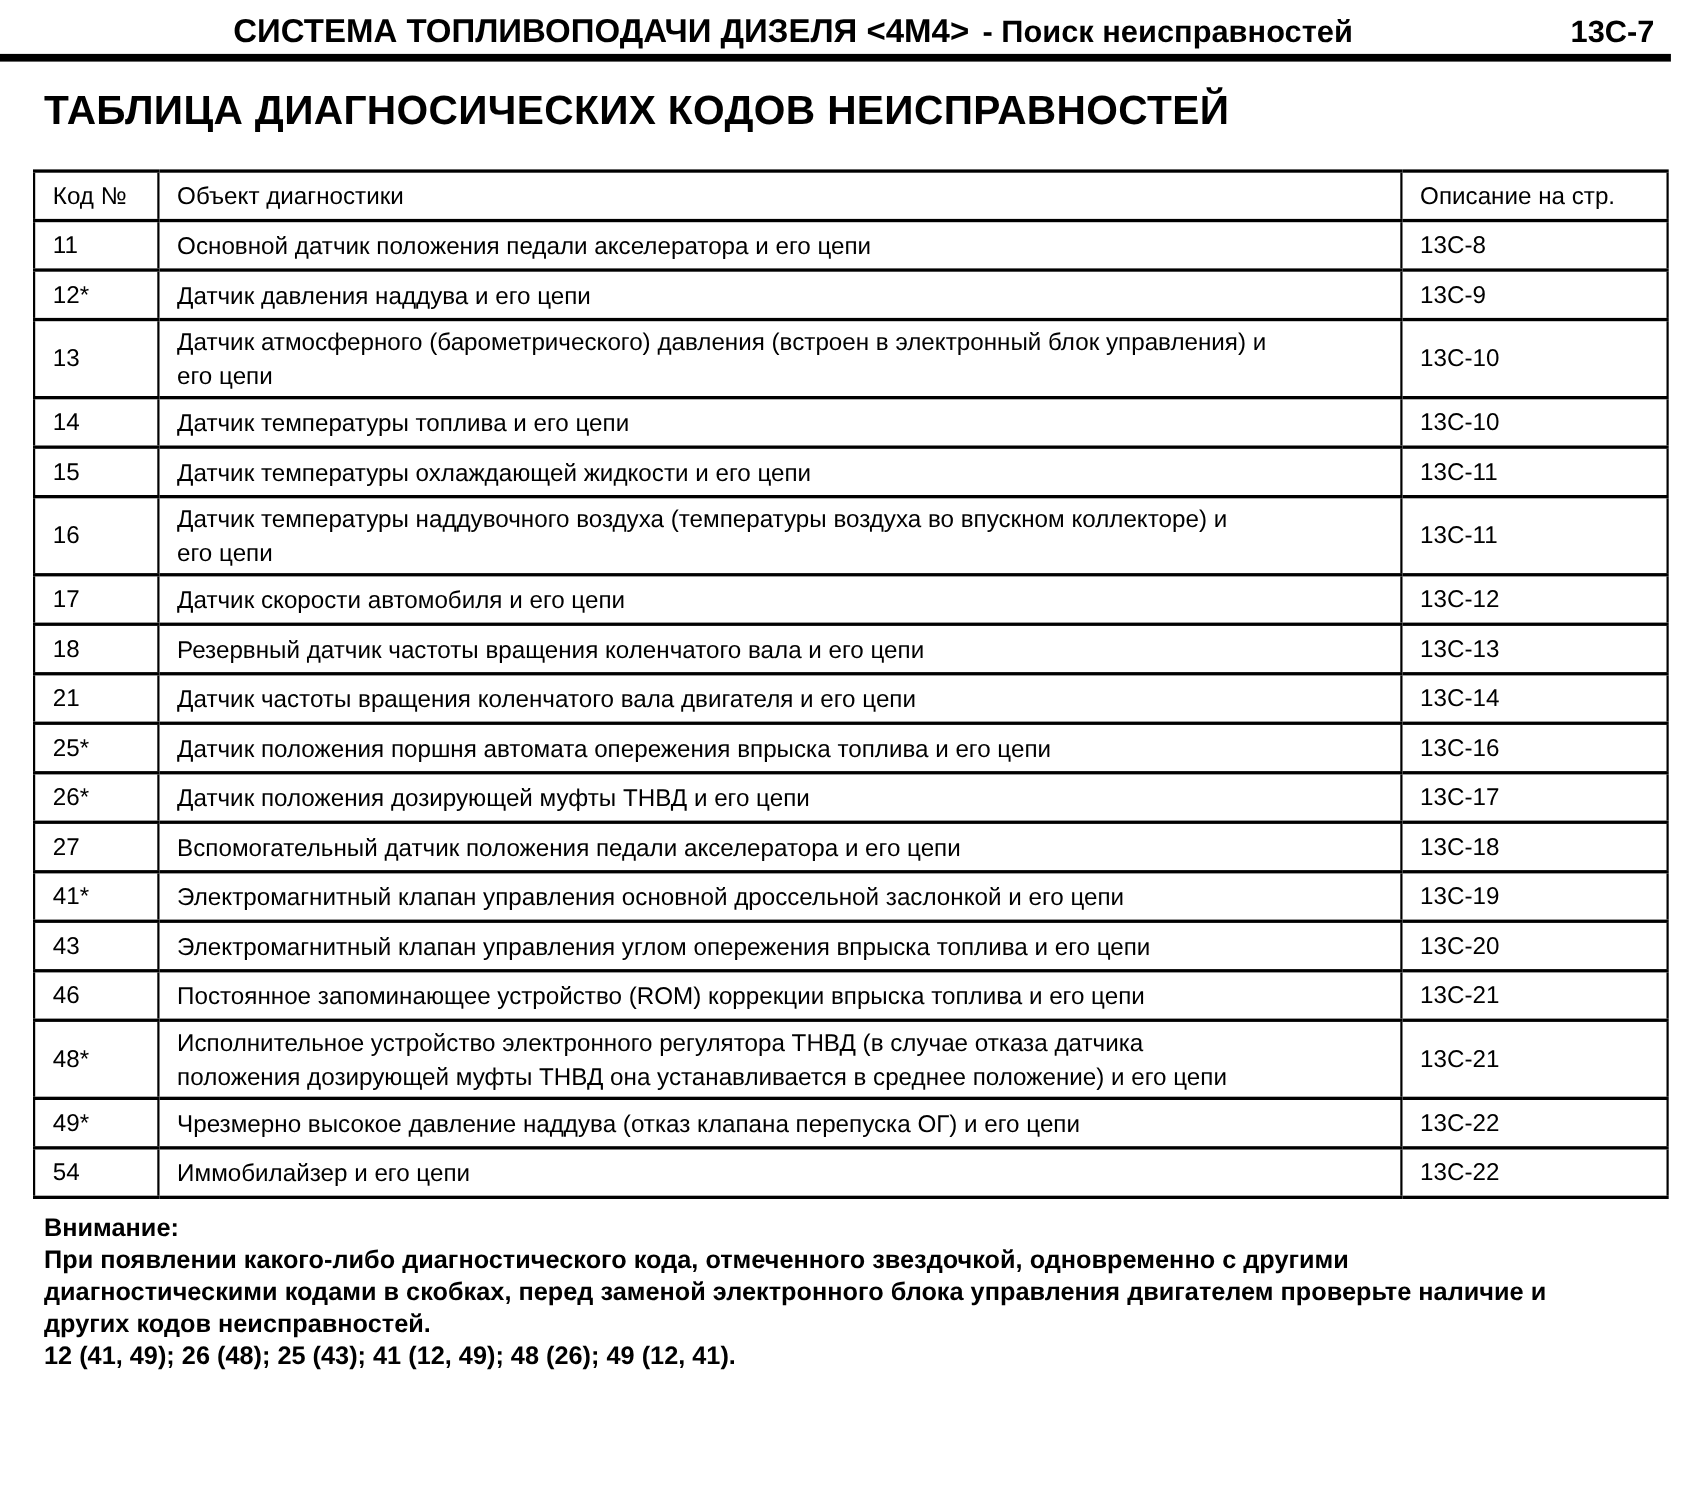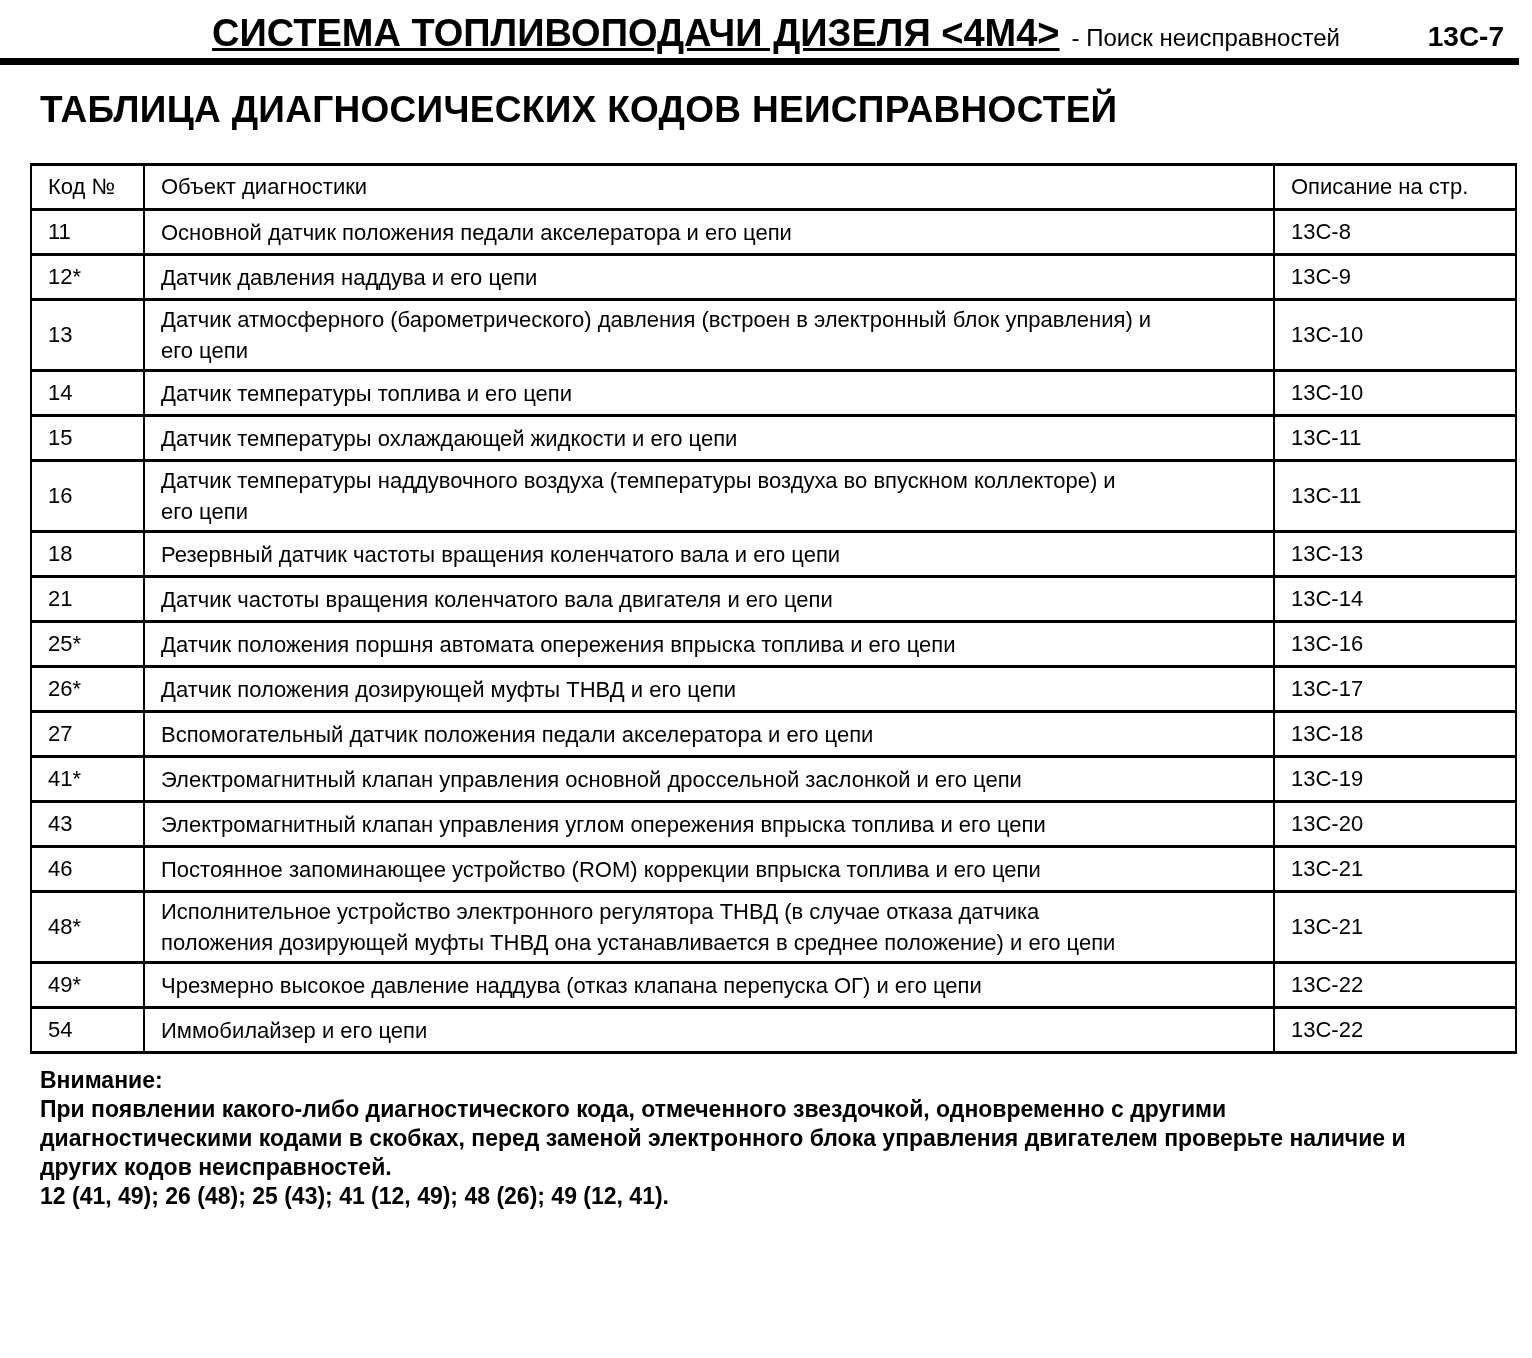--- a/index.html
+++ b/index.html
@@ -17,27 +17,26 @@
   }
 
   
   .header {
     display: flex;
     align-items: baseline;
     padding: 12px 28px 0 212px;
     white-space: nowrap;
   }
   .chapter-title {
-    font-size: 38px;
-    font-weight: bold;
-    text-decoration: underline;
+    font-size: 30px;
+    font-weight: bold;
   }
   .chapter-subtitle {
-    font-size: 24px;
-    font-weight: normal;
+    font-size: 28px;
+    font-weight: bold;
     margin-left: 12px;
   }
   .page-number {
     margin-left: auto;
     font-size: 28px;
     font-weight: bold;
   }
   .header-rule {
     height: 7px;
     background: #000;
@@ -149,20 +148,25 @@
     <td class="cell-page">13C-11</td>
   </tr>
 
   <tr>
     <td class="cell-code">16</td>
     <td class="cell-obj">Датчик температуры наддувочного воздуха (температуры воздуха во впускном коллекторе) и
 его цепи</td>
     <td class="cell-page">13C-11</td>
   </tr>
 
+  <tr>
+    <td class="cell-code">17</td>
+    <td class="cell-obj">Датчик скорости автомобиля и его цепи</td>
+    <td class="cell-page">13C-12</td>
+  </tr>
 
   <tr>
     <td class="cell-code">18</td>
     <td class="cell-obj">Резервный датчик частоты вращения коленчатого вала и его цепи</td>
     <td class="cell-page">13C-13</td>
   </tr>
 
   <tr>
     <td class="cell-code">21</td>
     <td class="cell-obj">Датчик частоты вращения коленчатого вала двигателя и его цепи</td>

